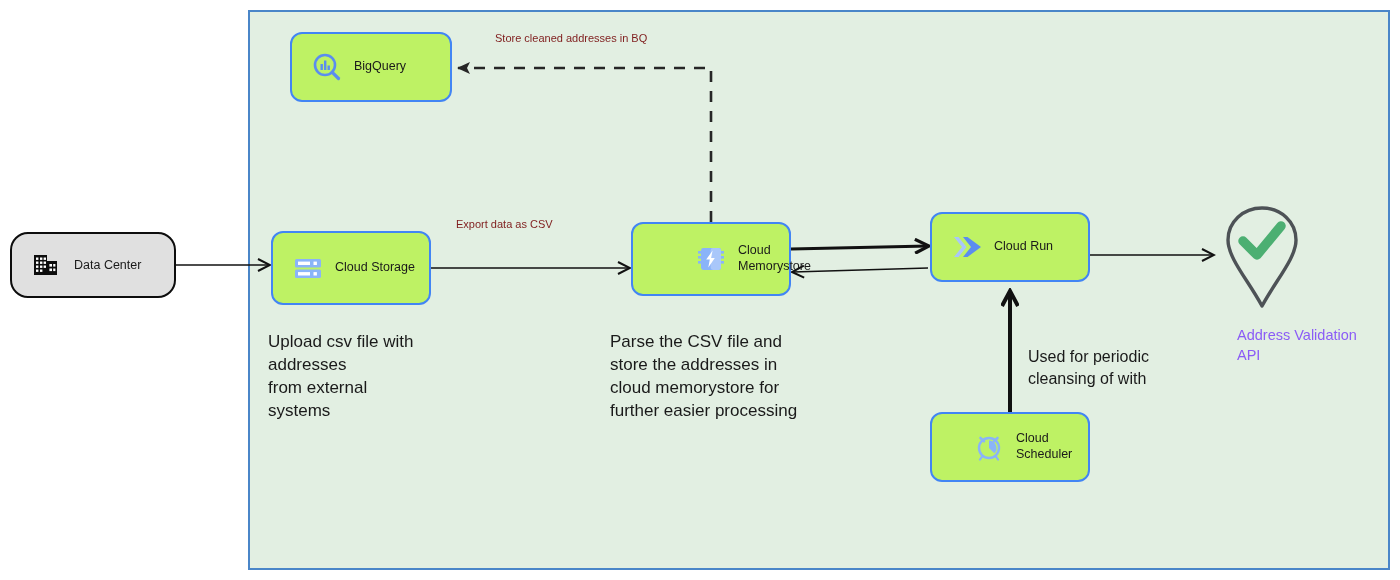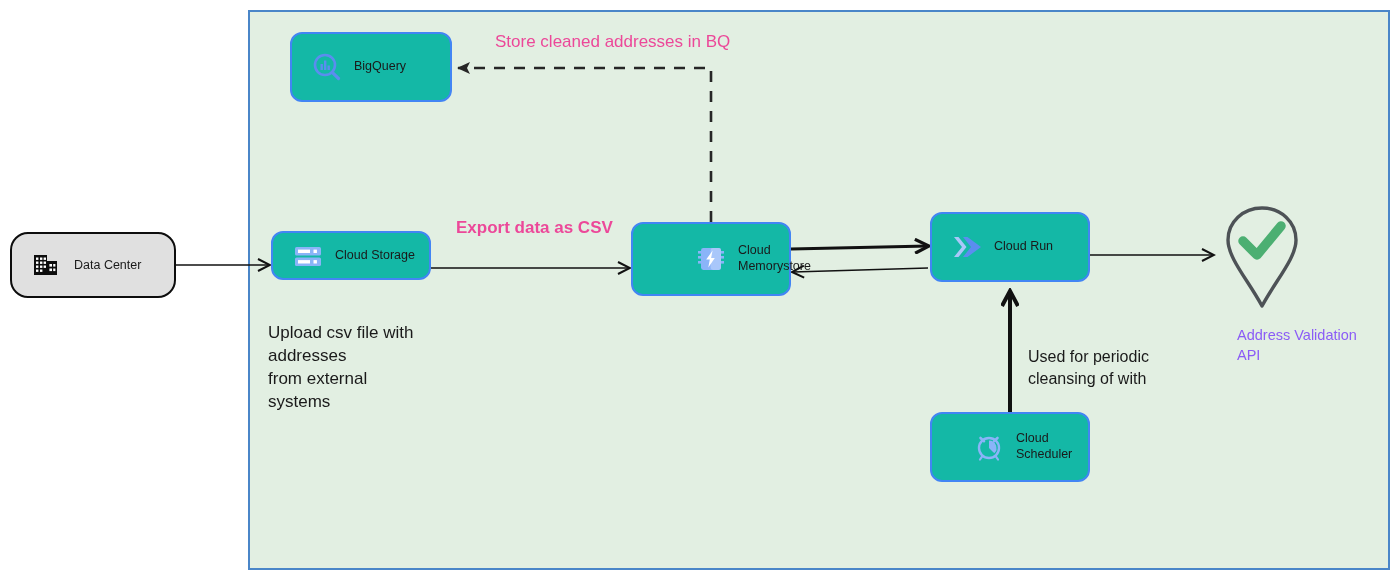--- a/index.html
+++ b/index.html
@@ -26,21 +26,21 @@
     overflow: visible;
   }
   .node {
     position: absolute;
     box-sizing: border-box;
     display: flex;
     align-items: center;
     border-radius: 12px;
   }
   .gcp-node {
-    background: #14b8a6;
+    background: #bef264;
     border: 2px solid #4285f4;
   }
   .gcp-node .node-icon {
     flex: 0 0 auto;
     margin-left: 18px;
     width: 34px;
     height: 34px;
     display: flex;
     align-items: center;
     justify-content: center;
@@ -81,22 +81,22 @@
   }
   .anno {
     position: absolute;
     font-size: 17px;
     color: #1a1a1a;
     line-height: 1.36;
     white-space: pre-line;
   }
   .edge-label {
     position: absolute;
-    font-size: 17px;
-    color: #ec4899;
+    font-size: 11px;
+    color: #7f1d1d;
     white-space: nowrap;
   }
   .pin-caption {
     position: absolute;
     font-size: 14.5px;
     color: #8b5cf6;
     line-height: 1.35;
     white-space: pre-line;
   }
   .pin-wrap {
@@ -176,21 +176,21 @@
           <rect x="9.5" y="13" width="2.4" height="6"></rect>
           <rect x="13" y="9.5" width="2.4" height="9.5"></rect>
           <rect x="16.5" y="14.5" width="2.4" height="4.5"></rect>
         </g>
         <line x1="21.3" y1="21.3" x2="27.5" y2="27.5" stroke="#5b8def" stroke-width="3.2" stroke-linecap="round"></line>
       </svg>
     </span>
     <span class="node-label">BigQuery</span>
   </div>
 
-  <div class="node gcp-node" style="left:271px; top:231px; width:160px; height:49px;">
+  <div class="node gcp-node" style="left:271px; top:231px; width:160px; height:74px;">
     <span class="node-icon">
       <svg width="30" height="30" viewBox="0 0 30 30">
         <rect x="2" y="6" width="26" height="8.5" rx="1.6" fill="#8ab4f8"></rect>
         <rect x="2" y="16.5" width="26" height="8.5" rx="1.6" fill="#8ab4f8"></rect>
         <rect x="5" y="8.6" width="12" height="3.4" fill="#ffffff"></rect>
         <rect x="5" y="19.1" width="12" height="3.4" fill="#ffffff"></rect>
         <rect x="20.5" y="8.6" width="3.4" height="3.4" fill="#ffffff"></rect>
         <rect x="20.5" y="19.1" width="3.4" height="3.4" fill="#ffffff"></rect>
       </svg>
     </span>
@@ -245,24 +245,28 @@
     <svg width="88" height="110" viewBox="0 0 88 110">
       <path d="M44,5 C25,5 10,19 10,37 C10,55 30,77 44,103 C58,77 78,55 78,37 C78,19 63,5 44,5 Z" fill="none" stroke="#4d5256" stroke-width="3.4" stroke-linejoin="round"></path>
       <path d="M25,38 L39,52 L63,23" fill="none" stroke="#4caf72" stroke-width="9.5" stroke-linecap="round" stroke-linejoin="round"></path>
     </svg>
   </div>
   <div class="pin-caption" style="left:1237px; top:326px; width:150px;">Address Validation
 API</div>
 
   <div class="edge-label" style="left:495px; top:32px;">Store cleaned addresses in BQ</div>
 
-  <div class="edge-label" style="left:456px; top:218px;font-weight:bold;">Export data as CSV</div>
-
-  <div class="anno" style="left:268px; top:321px; width:280px;">Upload csv file with
+  <div class="edge-label" style="left:456px; top:218px;">Export data as CSV</div>
+
+  <div class="anno" style="left:268px; top:330px; width:280px;">Upload csv file with
 addresses
 from external
 systems</div>
 
+  <div class="anno" style="left:610px; top:330px; width:300px;">Parse the CSV file and
+store the addresses in
+cloud  memorystore for
+further easier processing</div>
 
   <div class="anno" style="left:1028px; top:346px; width:220px; font-size:16px;">Used for periodic
 cleansing of with</div>
 
 </div>
 
 </body></html>

